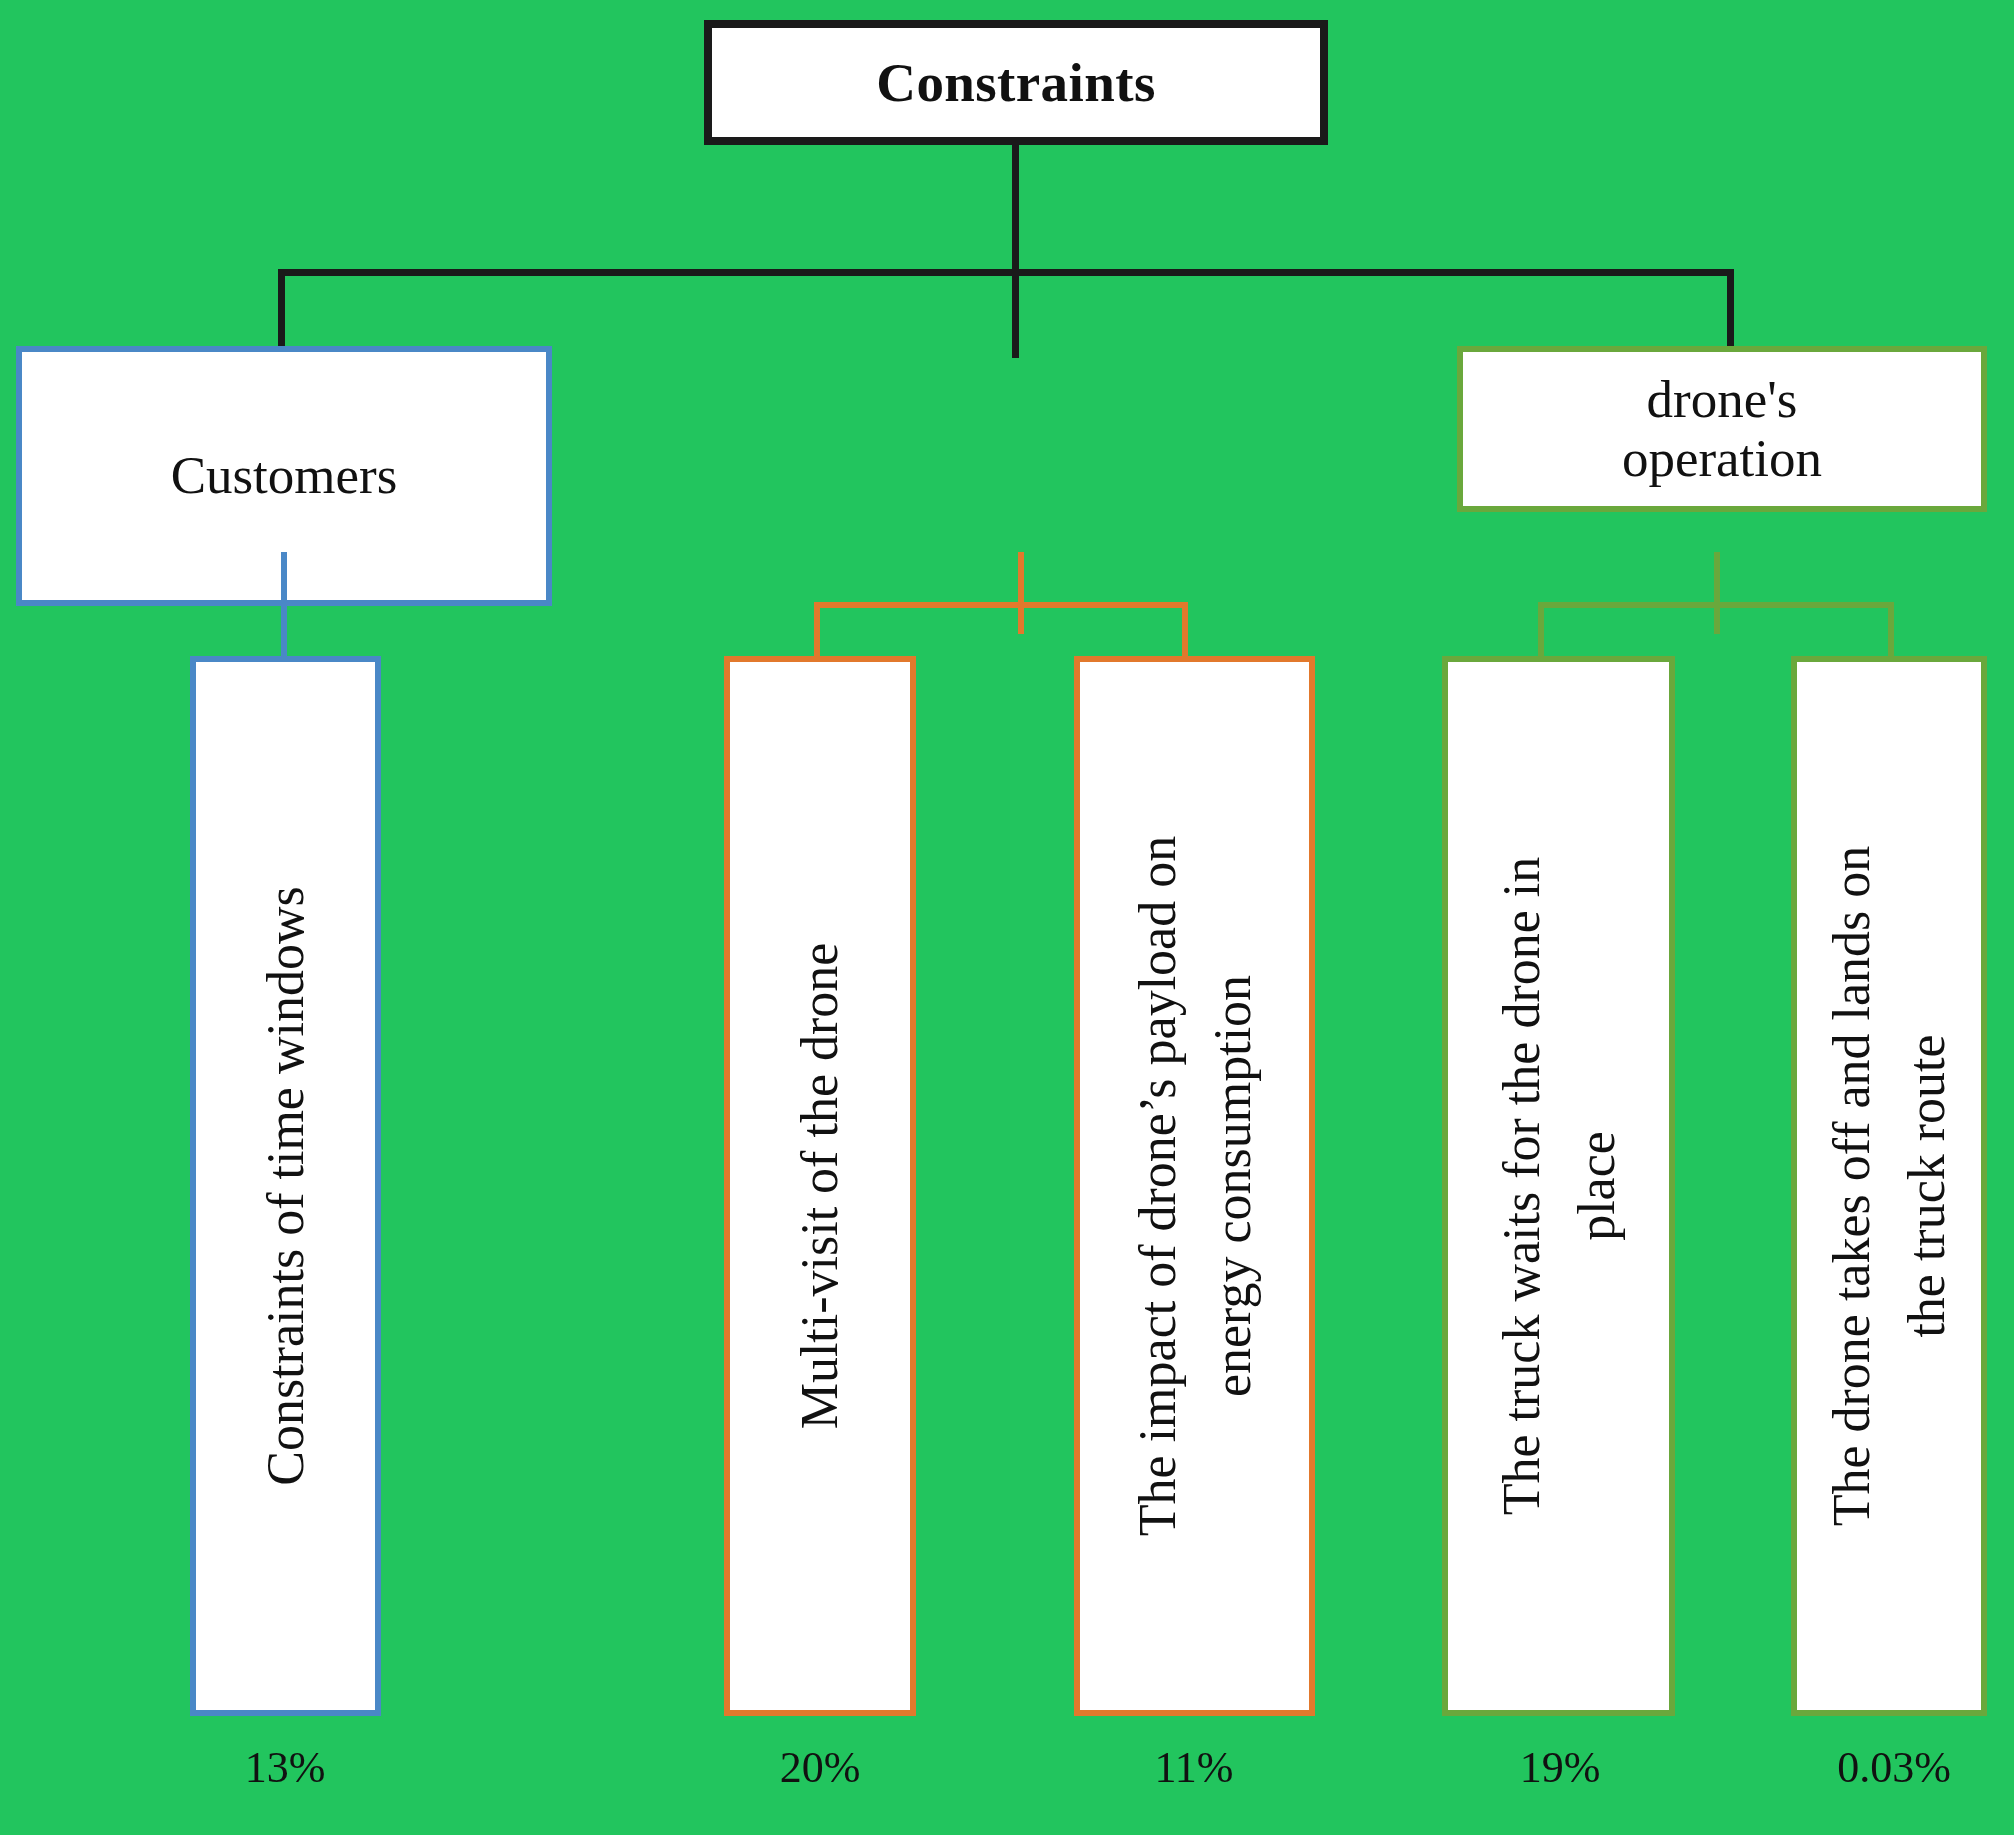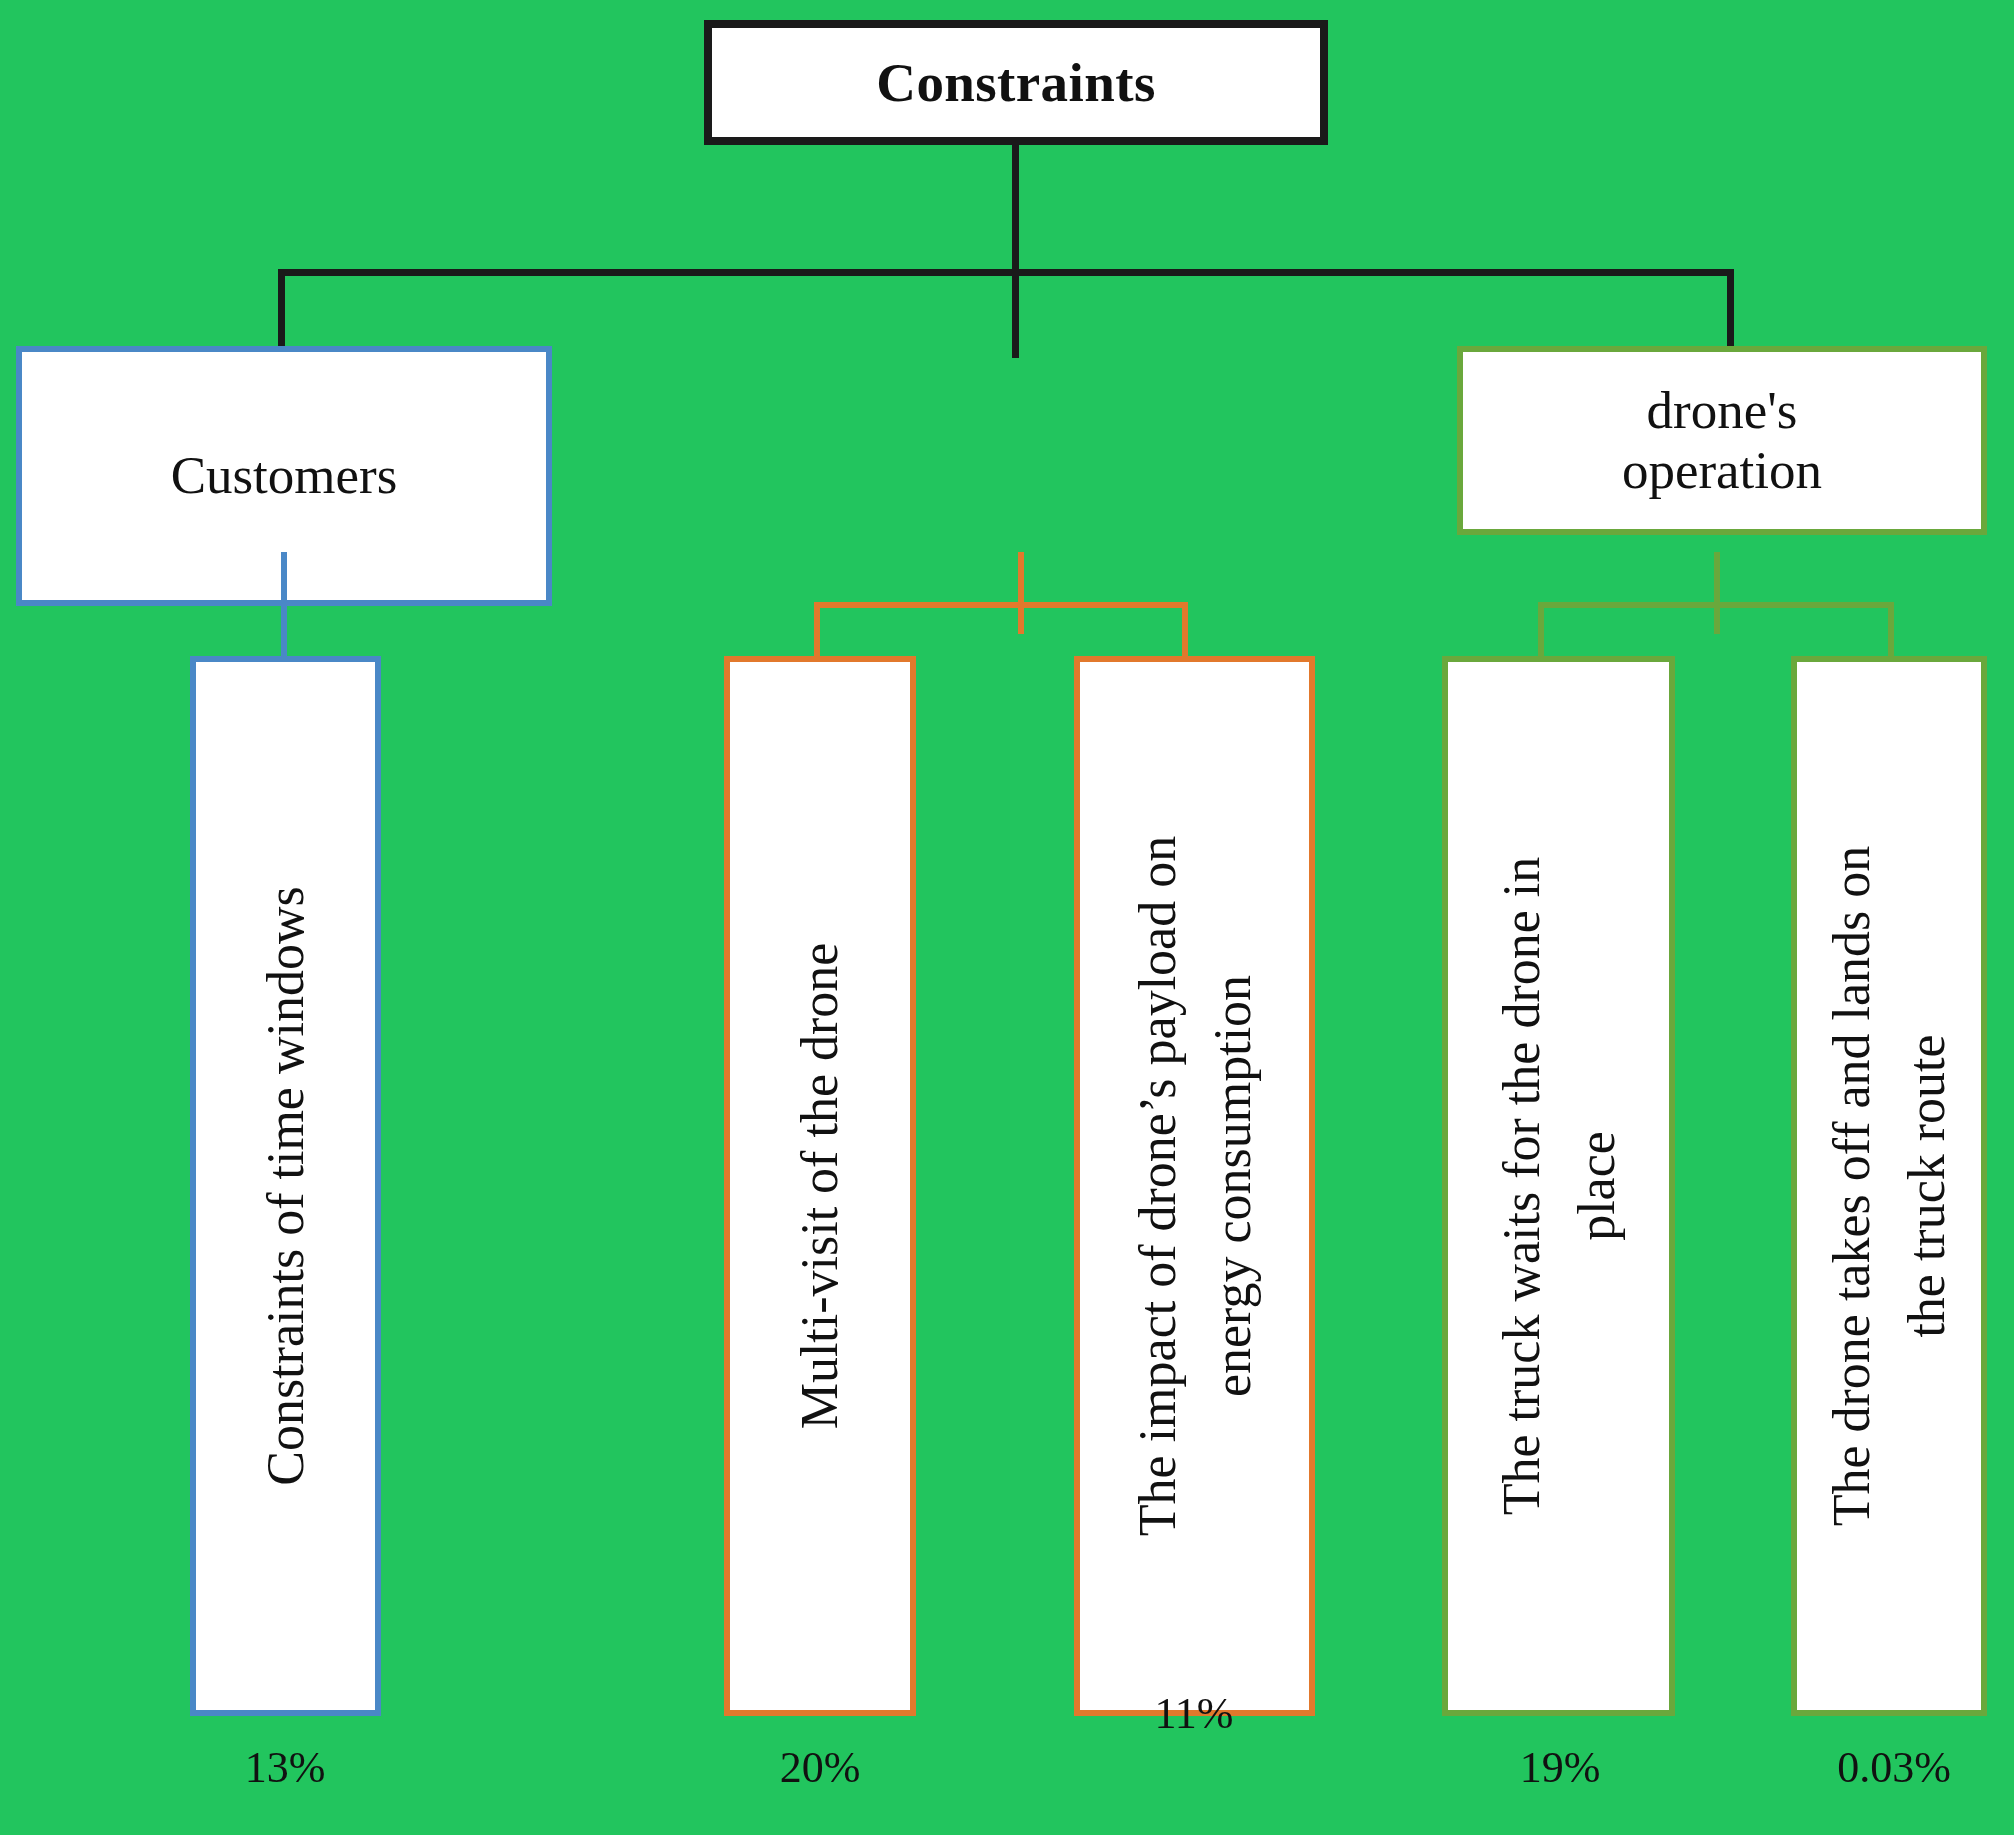--- a/index.html
+++ b/index.html
@@ -107,21 +107,21 @@
   </div>
 
   <div class="conn c-blue" style="left:281px; top:552px; width:6.2px; height:107px;"></div>
 
 
   <div class="conn c-orange" style="left:1018px; top:552px; width:6.2px; height:82px;"></div>
   <div class="conn c-orange" style="left:814px; top:602px; width:374px; height:6.2px;"></div>
   <div class="conn c-orange" style="left:814px; top:602px; width:6.2px; height:57px;"></div>
   <div class="conn c-orange" style="left:1182px; top:602px; width:6.2px; height:57px;"></div>
 
-  <div class="box level2 b-green" style="left:1457px; top:346px; width:530px; height:189px;">
+  <div class="box level2 b-green" style="left:1457px; top:346px; width:530px; height:166px;">
     <span>
       <span>drone's</span><br>
       <span>operation</span>
     </span>
   </div>
 
   <div class="conn c-green" style="left:1714px; top:552px; width:6.2px; height:82px;"></div>
   <div class="conn c-green" style="left:1538px; top:602px; width:356px; height:6.2px;"></div>
   <div class="conn c-green" style="left:1538px; top:602px; width:6.2px; height:57px;"></div>
   <div class="conn c-green" style="left:1888px; top:602px; width:6.2px; height:57px;"></div>
@@ -154,18 +154,18 @@
 
   <div class="box leaf b-green" style="left:1791px; top:656px; width:196px; height:1060px;">
     <span class="vwrap">
       <span class="vline">The drone takes off and lands on</span>
       <span class="vline">the truck route</span>
     </span>
   </div>
 
   <div class="pct" style="left:169px; top:1742px; width:232px;">13%</div>
   <div class="pct" style="left:704px; top:1742px; width:232px;">20%</div>
-  <div class="pct" style="left:1078px; top:1688px; width:232px;">11%</div>
+  <div class="pct" style="left:1078px; top:1742px; width:232px;">11%</div>
   <div class="pct" style="left:1444px; top:1742px; width:232px;">19%</div>
   <div class="pct" style="left:1778px; top:1742px; width:232px;">0.03%</div>
 
 </div>
 
 
 </body></html>

